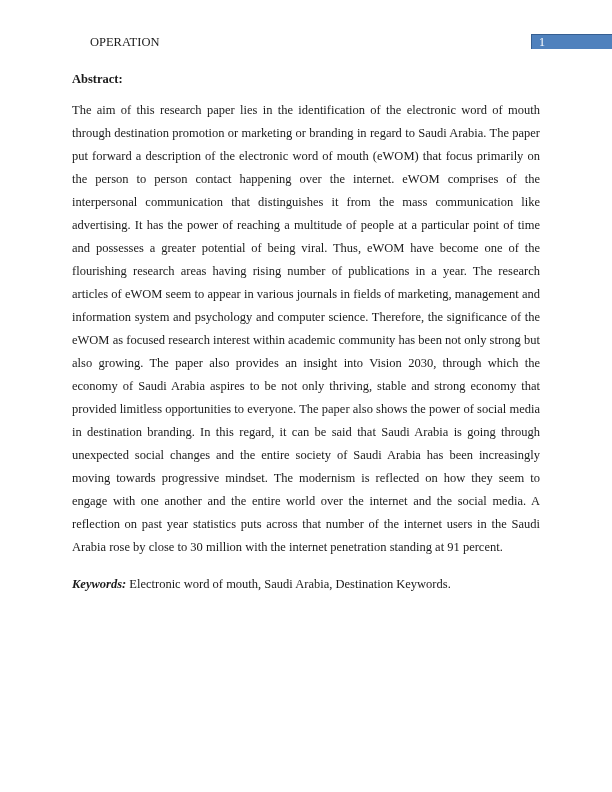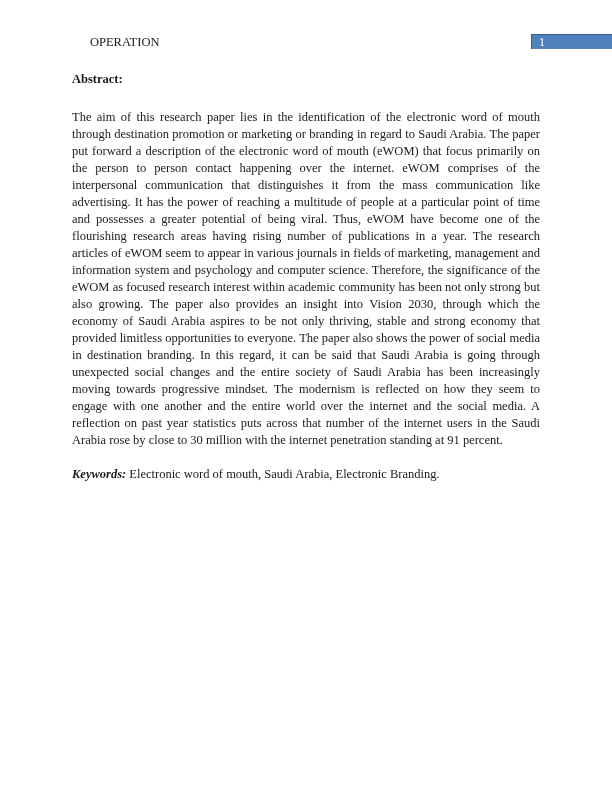--- a/index.html
+++ b/index.html
@@ -46,25 +46,25 @@
   .content {
     position: absolute;
     left: 72px;
     top: 66px;
     width: 468px;
   }
   .abstract-heading {
     font-size: 12.5px;
     font-weight: bold;
     line-height: 27px;
-    margin: 0 0 16px 0;
+    margin: 0 0 6px 0;
   }
   .abstract-paragraph {
     font-size: 12.5px;
-    line-height: 17px;
+    line-height: 23px;
     text-align: justify;
     margin: 0;
   }
   .keywords-line {
     font-size: 12.5px;
     line-height: 27.4px;
     margin: 12px 0 0 0;
   }
   .keywords-label {
     font-weight: bold;
@@ -81,17 +81,17 @@
   <div class="page-number-box">
     <span class="page-number">1</span>
   </div>
 
   <div class="content">
 
     <h2 class="abstract-heading">Abstract:</h2>
 
     <p class="abstract-paragraph">The aim of this research paper lies in the identification of the electronic word of mouth through destination promotion or marketing or branding in regard to Saudi Arabia. The paper put forward a description of the electronic word of mouth (eWOM) that focus primarily on the person to person contact happening over the internet. eWOM comprises of the interpersonal communication that distinguishes it from the mass communication like advertising. It has the power of reaching a multitude of people at a particular point of time and possesses a greater potential of being viral. Thus, eWOM have become one of the flourishing research areas having rising number of publications in a year. The research articles of eWOM seem to appear in various journals in fields of marketing, management and information system and psychology and computer science. Therefore, the significance of the eWOM as focused research interest within academic community has been not only strong but also growing. The paper also provides an insight into Vision 2030, through which the economy of Saudi Arabia aspires to be not only thriving, stable and strong economy that provided limitless opportunities to everyone. The paper also shows the power of social media in destination branding. In this regard, it can be said that Saudi Arabia is going through unexpected social changes and the entire society of Saudi Arabia has been increasingly moving towards progressive mindset. The modernism is reflected on how they seem to engage with one another and the entire world over the internet and the social media. A reflection on past year statistics puts across that number of the internet users in the Saudi Arabia rose by close to 30 million with the internet penetration standing at 91 percent.</p>
 
-    <p class="keywords-line"><span class="keywords-label">Keywords:</span><span> Electronic word of mouth, Saudi Arabia, Electronic Branding.</span></p>
+    <p class="keywords-line"><span class="keywords-label">Keywords:</span><span> Electronic word of mouth, Saudi Arabia, Destination Keywords.</span></p>
 
   </div>
 
 </div>
 
 </body></html>

